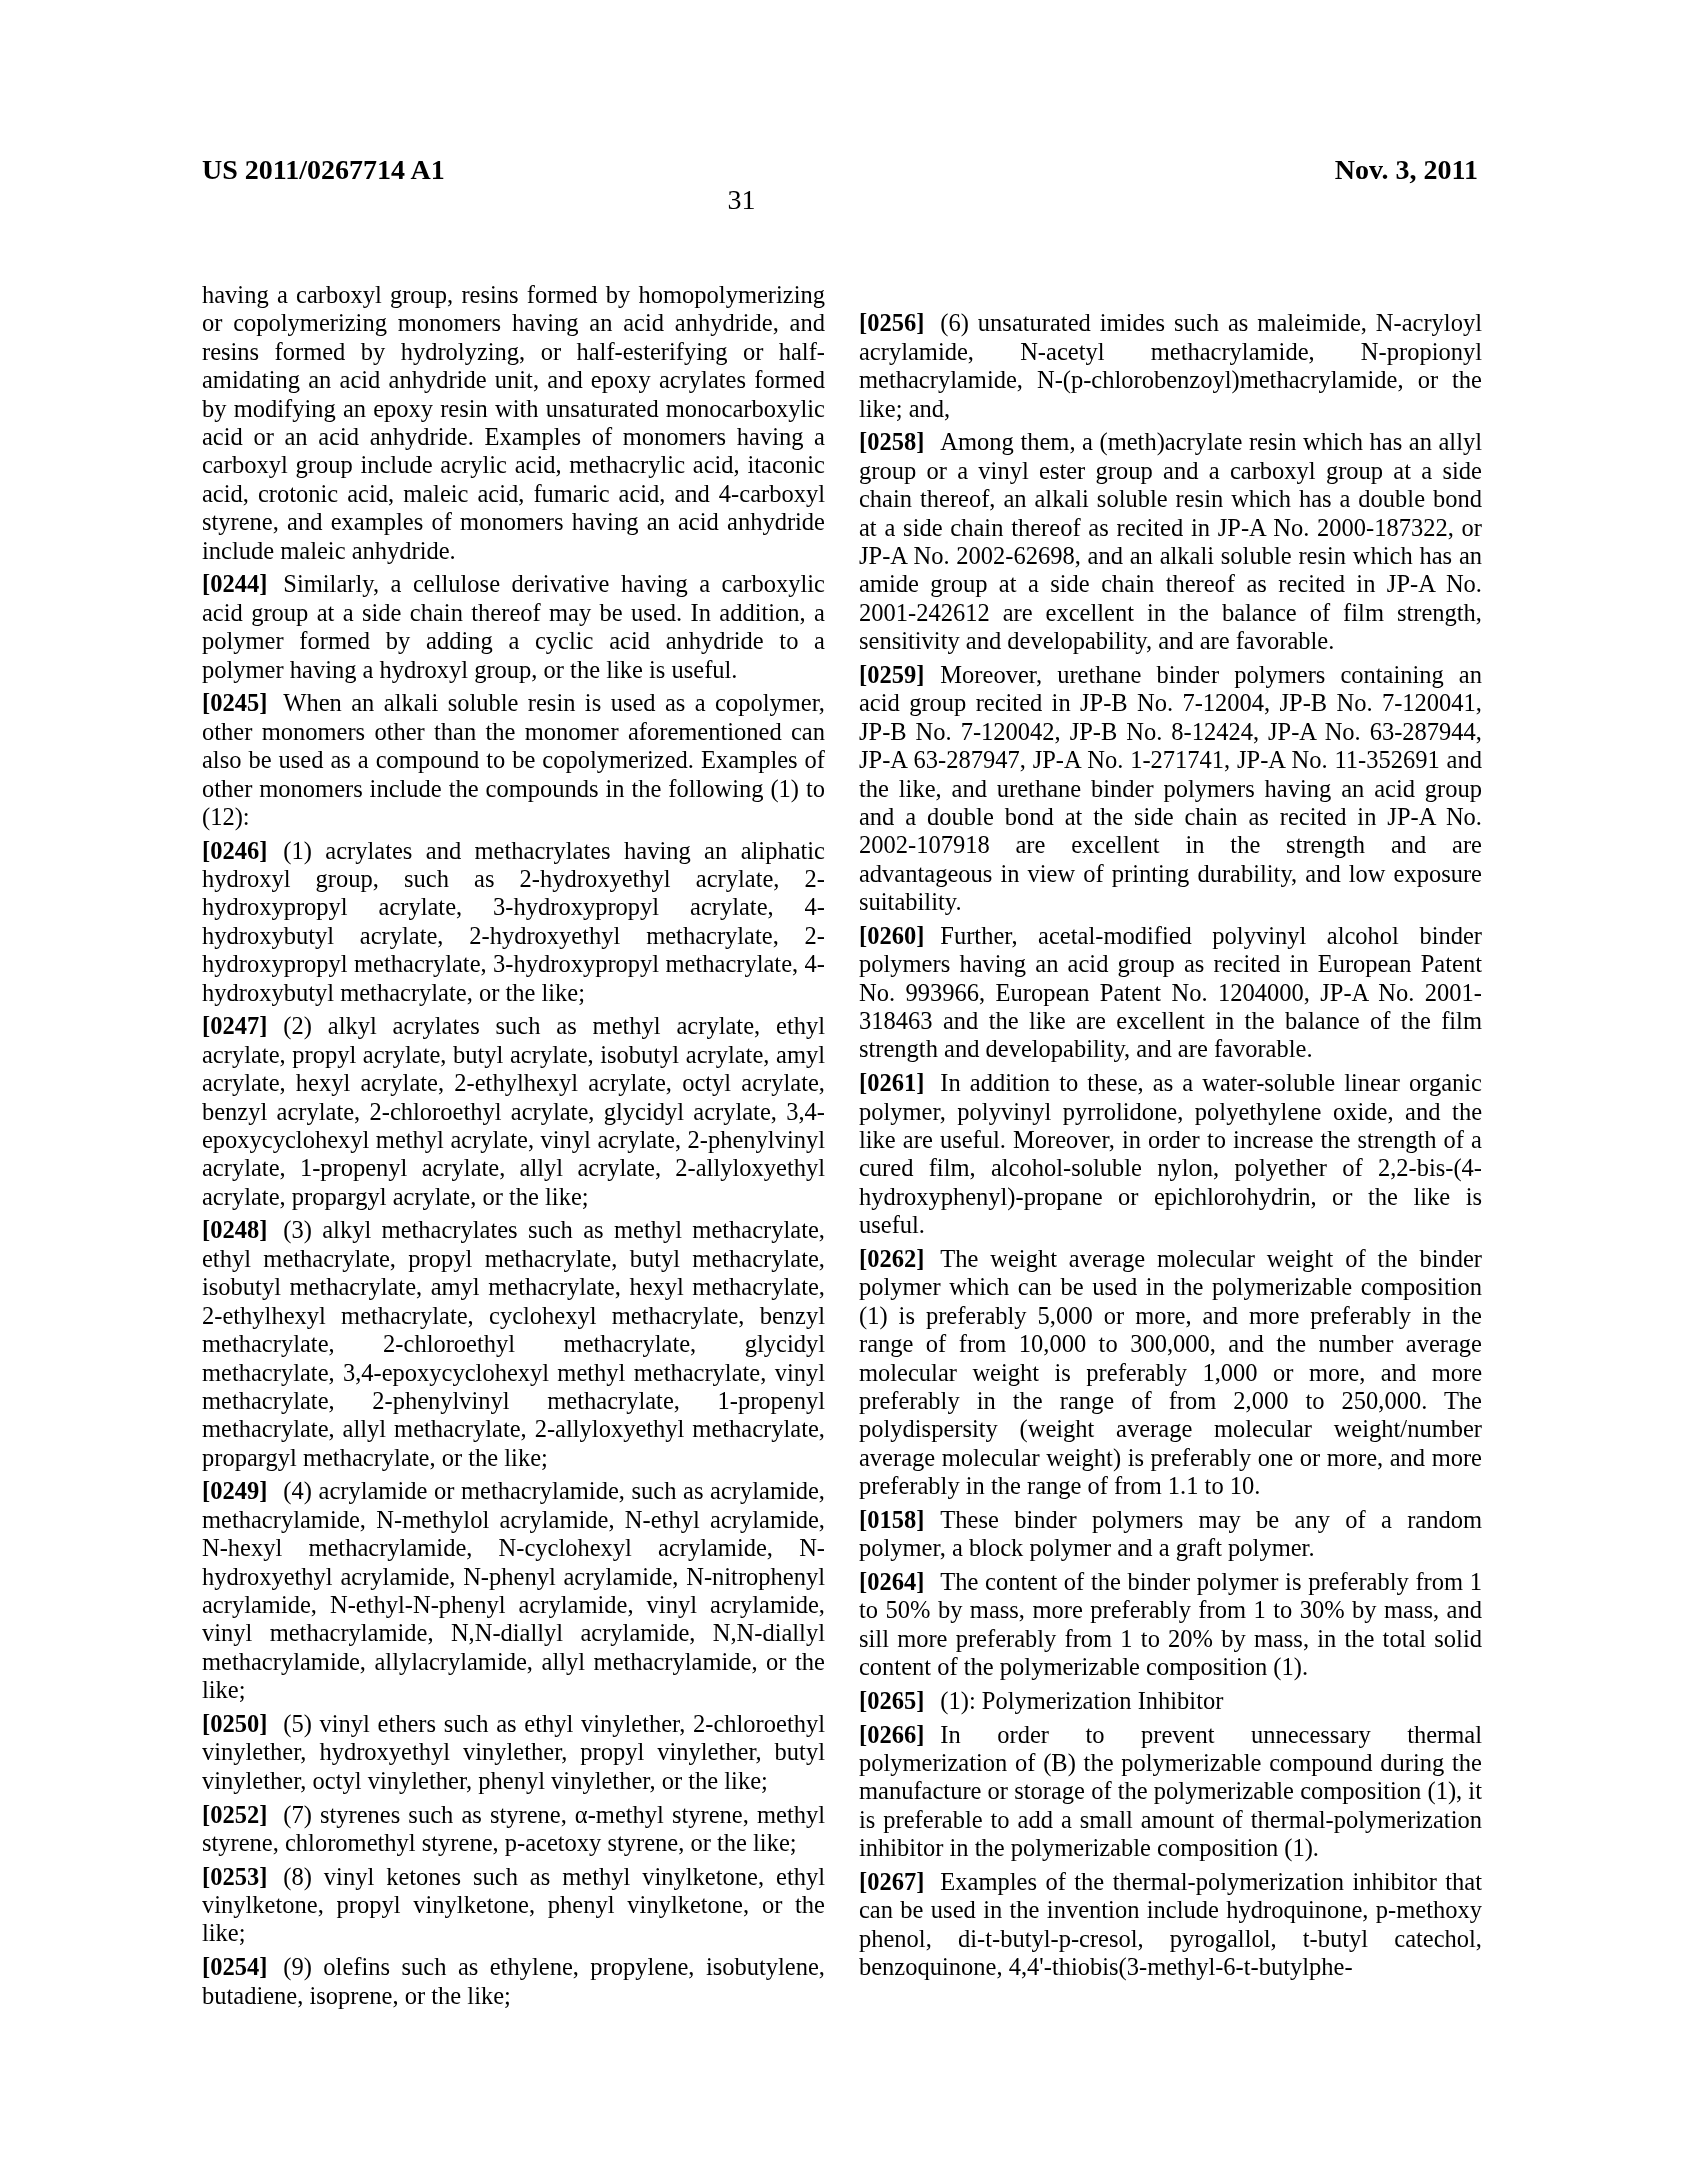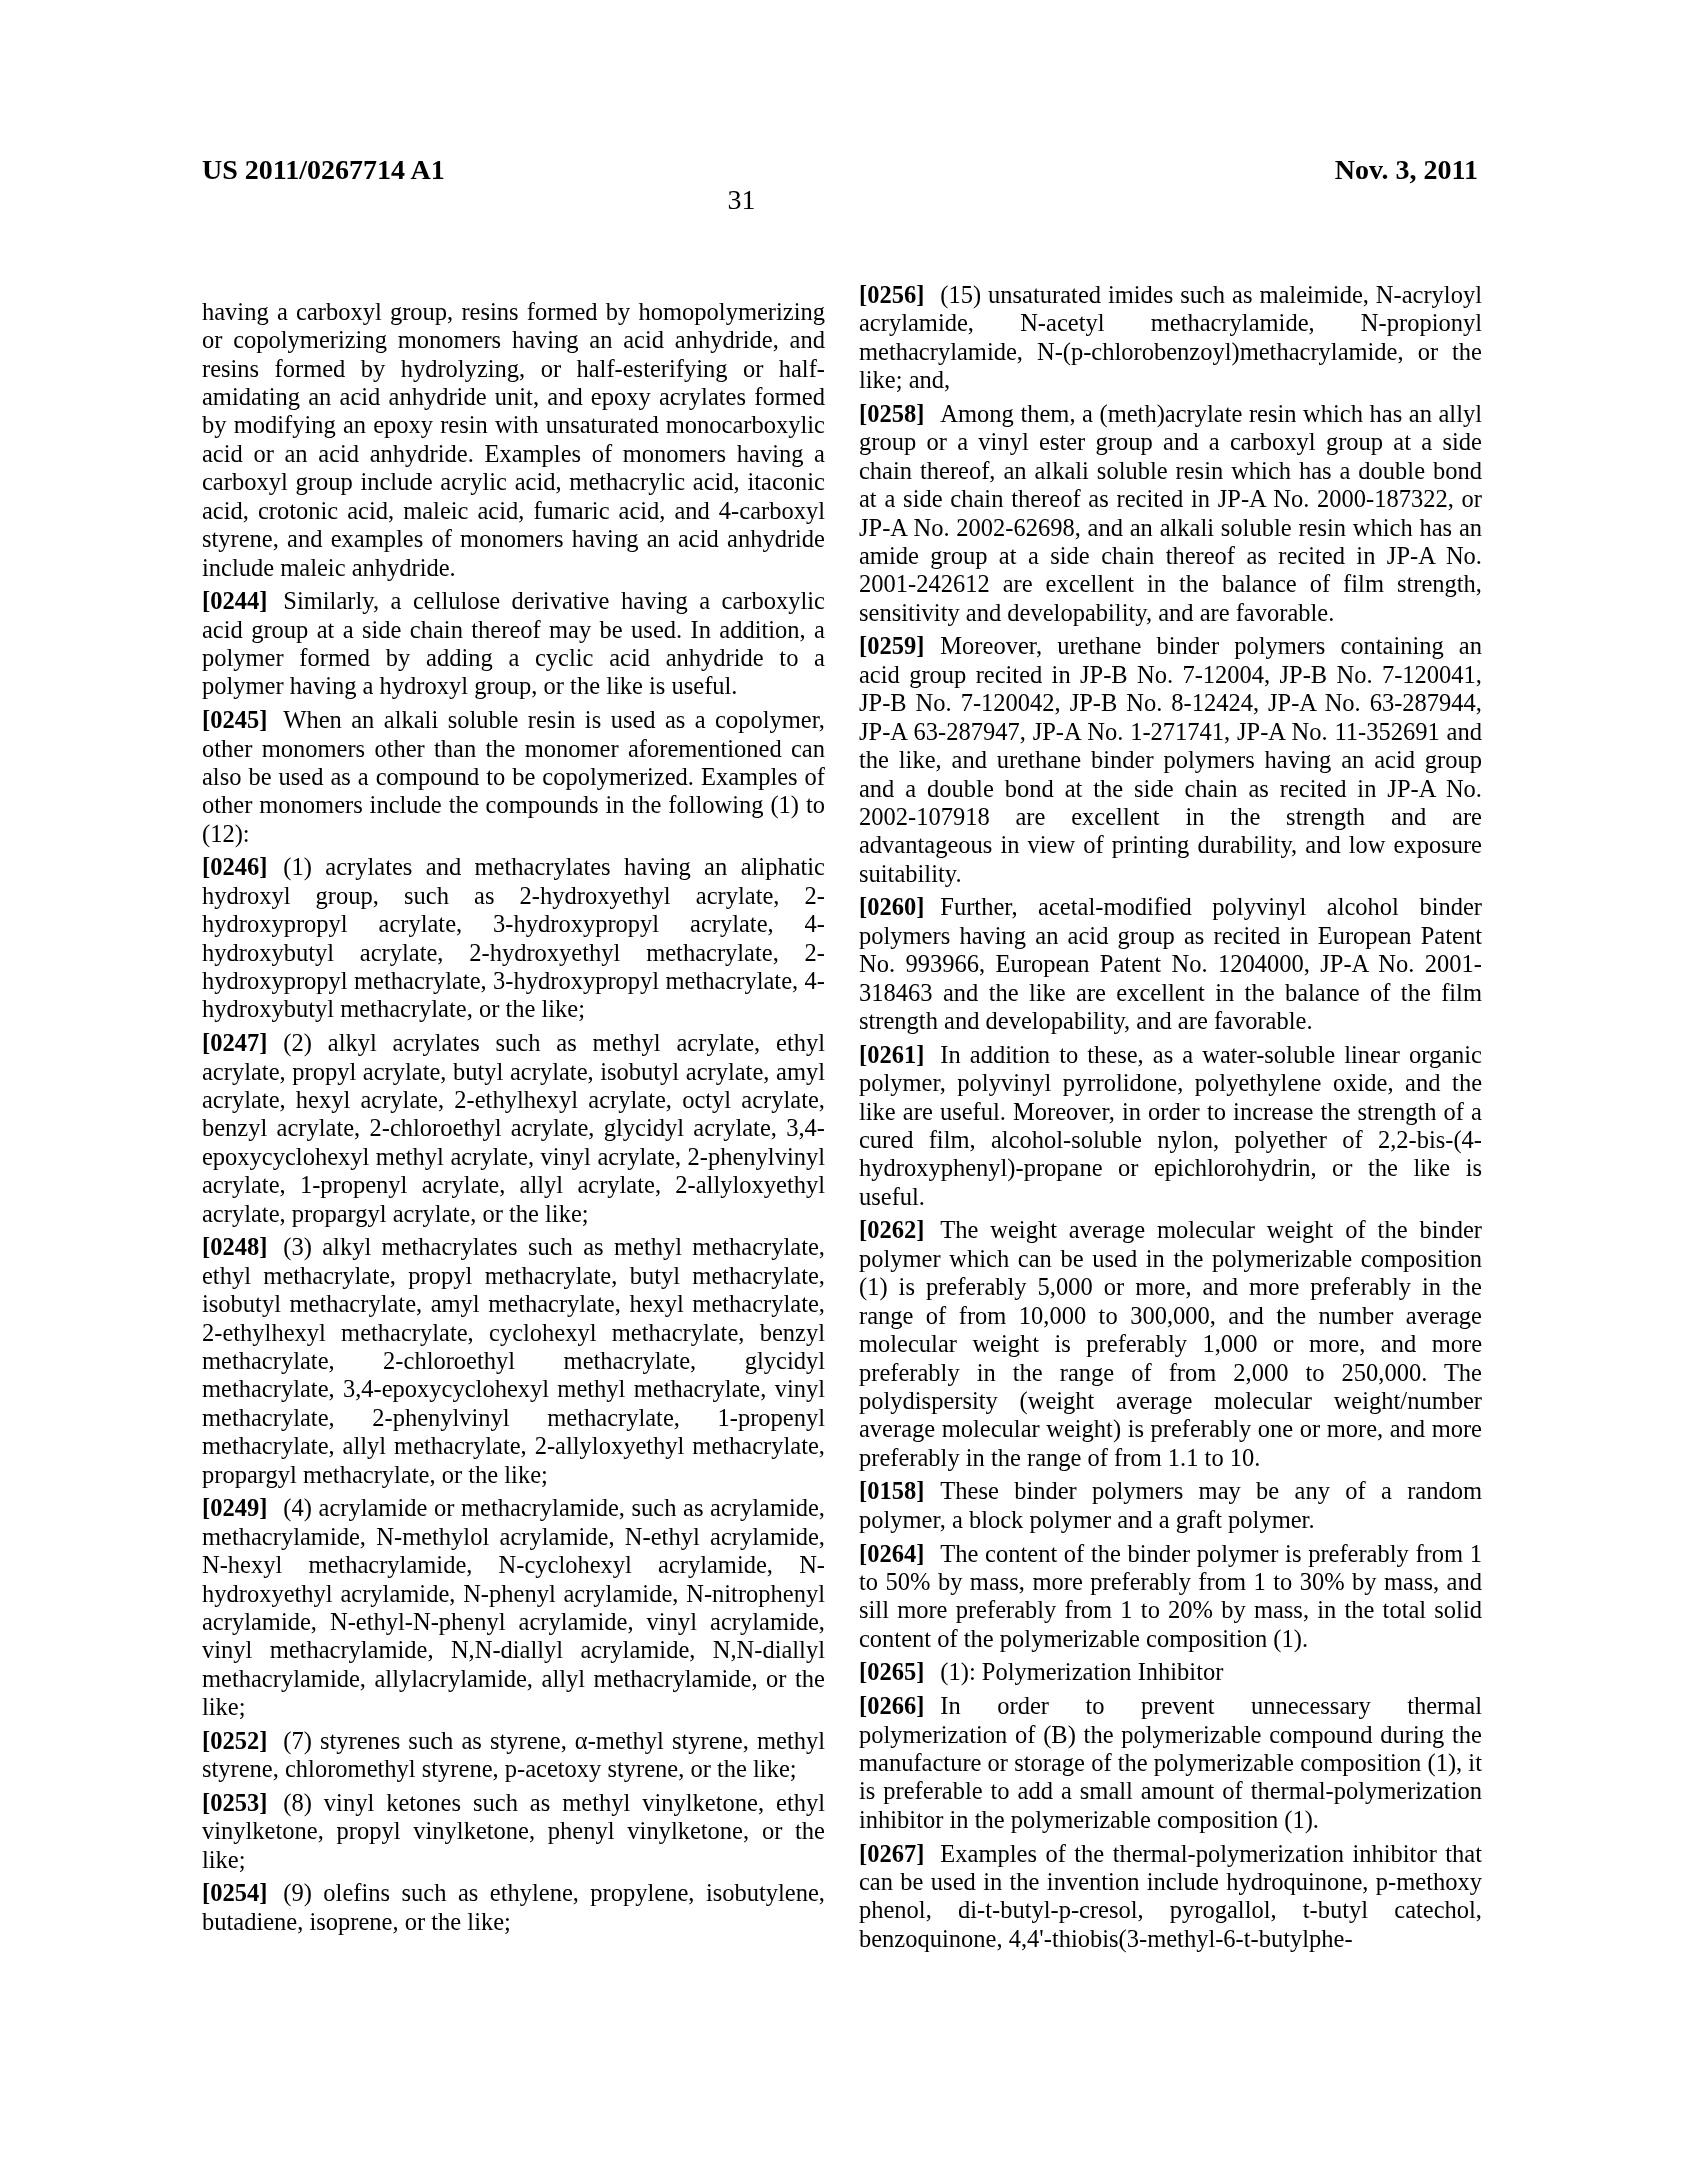--- a/index.html
+++ b/index.html
@@ -62,26 +62,27 @@
 
 <main class="content">
   <div class="col" id="col-left">
       <p><span>having a carboxyl group, resins formed by homopolymerizing or copolymerizing monomers having an acid anhydride, and resins formed by hydrolyzing, or half-esterifying or half-amidating an acid anhydride unit, and epoxy acrylates formed by modifying an epoxy resin with unsaturated monocarboxylic acid or an acid anhydride. Examples of monomers having a carboxyl group include acrylic acid, methacrylic acid, itaconic acid, crotonic acid, maleic acid, fumaric acid, and 4-carboxyl styrene, and examples of monomers having an acid anhydride include maleic anhydride.</span></p>
       <p><b class="ptag">[0244]</b><span class="gap"></span><span>Similarly, a cellulose derivative having a carboxylic acid group at a side chain thereof may be used. In addition, a polymer formed by adding a cyclic acid anhydride to a polymer having a hydroxyl group, or the like is useful.</span></p>
       <p><b class="ptag">[0245]</b><span class="gap"></span><span>When an alkali soluble resin is used as a copolymer, other monomers other than the monomer aforementioned can also be used as a compound to be copolymerized. Examples of other monomers include the compounds in the following (1) to (12):</span></p>
       <p><b class="ptag">[0246]</b><span class="gap"></span><span>(1) acrylates and methacrylates having an aliphatic hydroxyl group, such as 2-hydroxyethyl acrylate, 2-hydroxypropyl acrylate, 3-hydroxypropyl acrylate, 4-hydroxybutyl acrylate, 2-hydroxyethyl methacrylate, 2-hydroxypropyl methacrylate, 3-hydroxypropyl methacrylate, 4-hydroxybutyl methacrylate, or the like;</span></p>
       <p><b class="ptag">[0247]</b><span class="gap"></span><span>(2) alkyl acrylates such as methyl acrylate, ethyl acrylate, propyl acrylate, butyl acrylate, isobutyl acrylate, amyl acrylate, hexyl acrylate, 2-ethylhexyl acrylate, octyl acrylate, benzyl acrylate, 2-chloroethyl acrylate, glycidyl acrylate, 3,4-epoxycyclohexyl methyl acrylate, vinyl acrylate, 2-phenylvinyl acrylate, 1-propenyl acrylate, allyl acrylate, 2-allyloxyethyl acrylate, propargyl acrylate, or the like;</span></p>
       <p><b class="ptag">[0248]</b><span class="gap"></span><span>(3) alkyl methacrylates such as methyl methacrylate, ethyl methacrylate, propyl methacrylate, butyl methacrylate, isobutyl methacrylate, amyl methacrylate, hexyl methacrylate, 2-ethylhexyl methacrylate, cyclohexyl methacrylate, benzyl methacrylate, 2-chloroethyl methacrylate, glycidyl methacrylate, 3,4-epoxycyclohexyl methyl methacrylate, vinyl methacrylate, 2-phenylvinyl methacrylate, 1-propenyl methacrylate, allyl methacrylate, 2-allyloxyethyl methacrylate, propargyl methacrylate, or the like;</span></p>
       <p><b class="ptag">[0249]</b><span class="gap"></span><span>(4) acrylamide or methacrylamide, such as acrylamide, methacrylamide, N-methylol acrylamide, N-ethyl acrylamide, N-hexyl methacrylamide, N-cyclohexyl acrylamide, N-hydroxyethyl acrylamide, N-phenyl acrylamide, N-nitrophenyl acrylamide, N-ethyl-N-phenyl acrylamide, vinyl acrylamide, vinyl methacrylamide, N,N-diallyl acrylamide, N,N-diallyl methacrylamide, allylacrylamide, allyl methacrylamide, or the like;</span></p>
+      <p><b class="ptag">[0250]</b><span class="gap"></span><span>(5) vinyl ethers such as ethyl vinylether, 2-chloroethyl vinylether, hydroxyethyl vinylether, propyl vinylether, butyl vinylether, octyl vinylether, phenyl vinylether, or the like;</span></p>
       <p><b class="ptag">[0252]</b><span class="gap"></span><span>(7) styrenes such as styrene, α-methyl styrene, methyl styrene, chloromethyl styrene, p-acetoxy styrene, or the like;</span></p>
       <p><b class="ptag">[0253]</b><span class="gap"></span><span>(8) vinyl ketones such as methyl vinylketone, ethyl vinylketone, propyl vinylketone, phenyl vinylketone, or the like;</span></p>
       <p><b class="ptag">[0254]</b><span class="gap"></span><span>(9) olefins such as ethylene, propylene, isobutylene, butadiene, isoprene, or the like;</span></p>
     </div>
   <div class="col" id="col-right">
-      <p><b class="ptag">[0256]</b><span class="gap"></span><span>(15) unsaturated imides such as maleimide, N-acryloyl acrylamide, N-acetyl methacrylamide, N-propionyl methacrylamide, N-(p-chlorobenzoyl)methacrylamide, or the like; and,</span></p>
+      <p><b class="ptag">[0256]</b><span class="gap"></span><span>(6) unsaturated imides such as maleimide, N-acryloyl acrylamide, N-acetyl methacrylamide, N-propionyl methacrylamide, N-(p-chlorobenzoyl)methacrylamide, or the like; and,</span></p>
       <p><b class="ptag">[0258]</b><span class="gap"></span><span>Among them, a (meth)acrylate resin which has an allyl group or a vinyl ester group and a carboxyl group at a side chain thereof, an alkali soluble resin which has a double bond at a side chain thereof as recited in JP-A No. 2000-187322, or JP-A No. 2002-62698, and an alkali soluble resin which has an amide group at a side chain thereof as recited in JP-A No. 2001-242612 are excellent in the balance of film strength, sensitivity and developability, and are favorable.</span></p>
       <p><b class="ptag">[0259]</b><span class="gap"></span><span>Moreover, urethane binder polymers containing an acid group recited in JP-B No. 7-12004, JP-B No. 7-120041, JP-B No. 7-120042, JP-B No. 8-12424, JP-A No. 63-287944, JP-A 63-287947, JP-A No. 1-271741, JP-A No. 11-352691 and the like, and urethane binder polymers having an acid group and a double bond at the side chain as recited in JP-A No. 2002-107918 are excellent in the strength and are advantageous in view of printing durability, and low exposure suitability.</span></p>
       <p><b class="ptag">[0260]</b><span class="gap"></span><span>Further, acetal-modified polyvinyl alcohol binder polymers having an acid group as recited in European Patent No. 993966, European Patent No. 1204000, JP-A No. 2001-318463 and the like are excellent in the balance of the film strength and developability, and are favorable.</span></p>
       <p><b class="ptag">[0261]</b><span class="gap"></span><span>In addition to these, as a water-soluble linear organic polymer, polyvinyl pyrrolidone, polyethylene oxide, and the like are useful. Moreover, in order to increase the strength of a cured film, alcohol-soluble nylon, polyether of 2,2-bis-(4-hydroxyphenyl)-propane or epichlorohydrin, or the like is useful.</span></p>
       <p><b class="ptag">[0262]</b><span class="gap"></span><span>The weight average molecular weight of the binder polymer which can be used in the polymerizable composition (1) is preferably 5,000 or more, and more preferably in the range of from 10,000 to 300,000, and the number average molecular weight is preferably 1,000 or more, and more preferably in the range of from 2,000 to 250,000. The polydispersity (weight average molecular weight/number average molecular weight) is preferably one or more, and more preferably in the range of from 1.1 to 10.</span></p>
       <p><b class="ptag">[0158]</b><span class="gap"></span><span>These binder polymers may be any of a random polymer, a block polymer and a graft polymer.</span></p>
       <p><b class="ptag">[0264]</b><span class="gap"></span><span>The content of the binder polymer is preferably from 1 to 50% by mass, more preferably from 1 to 30% by mass, and sill more preferably from 1 to 20% by mass, in the total solid content of the polymerizable composition (1).</span></p>
       <p><b class="ptag">[0265]</b><span class="gap"></span><span>(1): Polymerization Inhibitor</span></p>
       <p><b class="ptag">[0266]</b><span class="gap"></span><span>In order to prevent unnecessary thermal polymerization of (B) the polymerizable compound during the manufacture or storage of the polymerizable composition (1), it is preferable to add a small amount of thermal-polymerization inhibitor in the polymerizable composition (1).</span></p>
       <p><b class="ptag">[0267]</b><span class="gap"></span><span>Examples of the thermal-polymerization inhibitor that can be used in the invention include hydroquinone, p-methoxy phenol, di-t-butyl-p-cresol, pyrogallol, t-butyl catechol, benzoquinone, 4,4'-thiobis(3-methyl-6-t-butylphe-</span></p>

